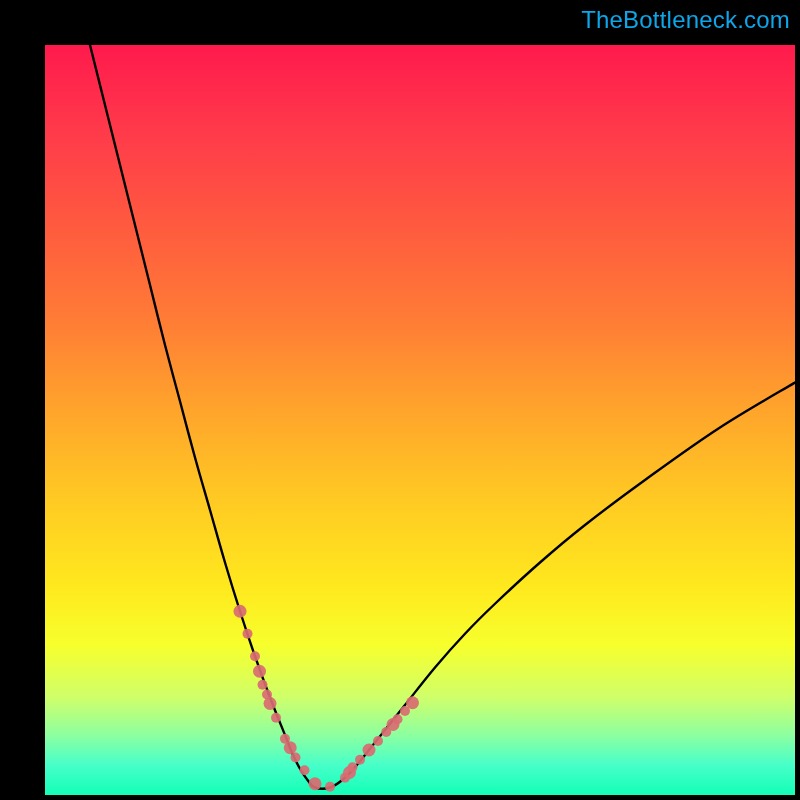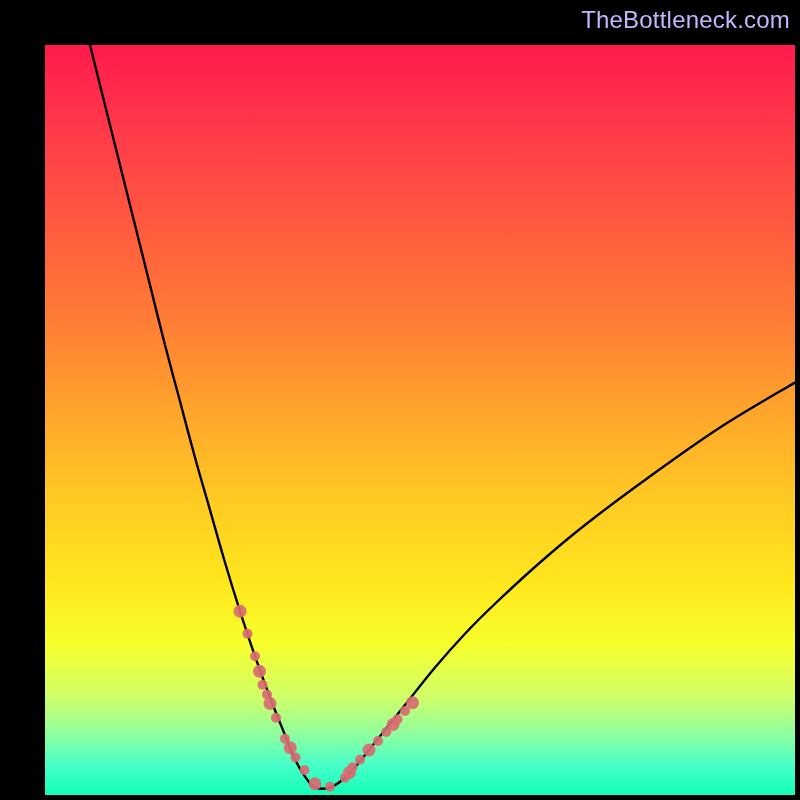--- a/index.html
+++ b/index.html
@@ -38,21 +38,21 @@
       #cfff6a 87%,
       #8dffa0 92%,
       #47ffc9 96%,
       #12ffb8 100%
     );
   }
   .watermark {
     position: absolute;
     top: 6px;
     right: 10px;
-    color: #c4b5fd;
+    color: #0ea5e9;
     font-size: 24px;
     font-weight: 500;
     letter-spacing: 0.2px;
     user-select: none;
   }
   svg.curve {
     position: absolute;
     left: 0;
     top: 0;
     width: 750px;

